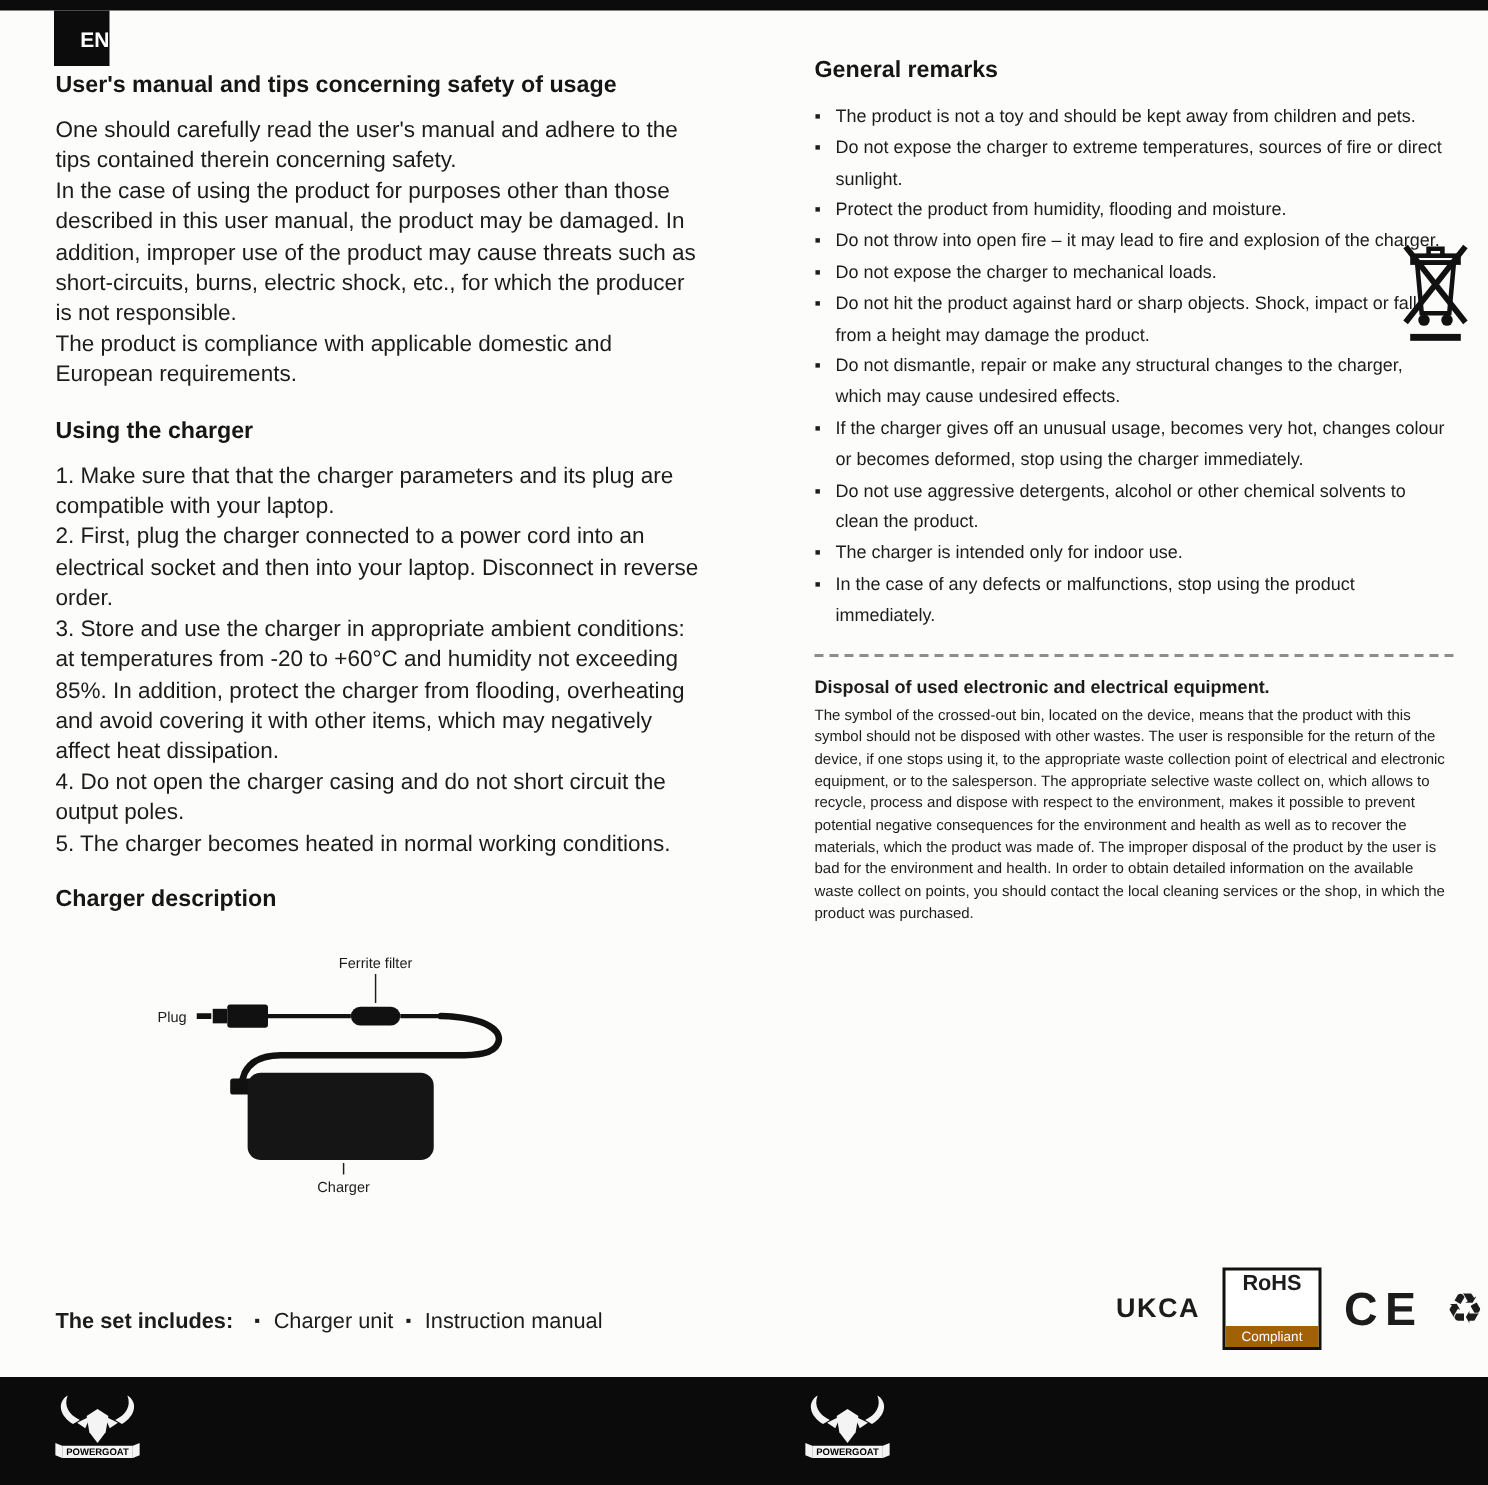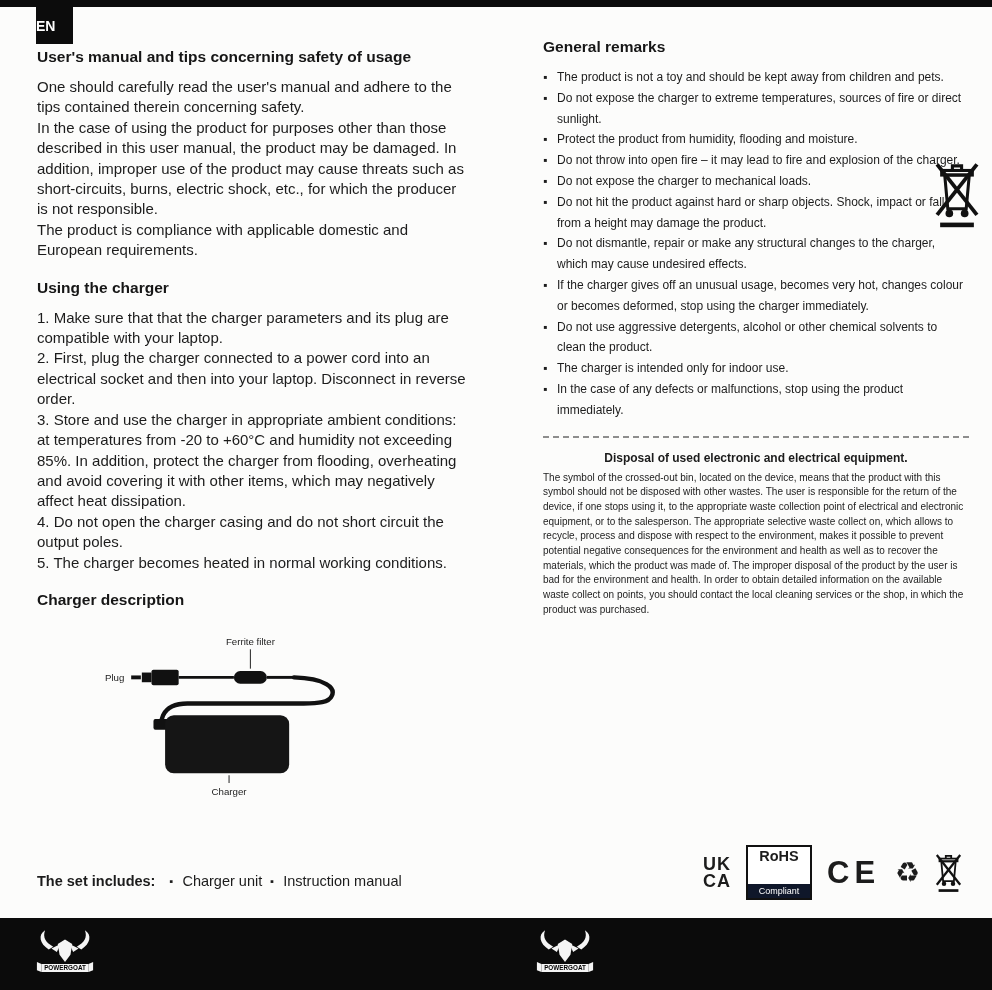--- a/index.html
+++ b/index.html
@@ -6,21 +6,21 @@
   .page {
     position:relative; width:992px; height:990px; margin:0 auto;
     background:#fcfcfb; color:#1c1c1c; overflow:hidden;
     font-family:"Liberation Sans", sans-serif;
   }
   .top-strip { position:absolute; top:0; left:0; width:100%; height:7px; background:#0c0c0c; }
 
   .en-badge {
     position:absolute; top:7px; left:36px; width:37px; height:37px; background:#0c0c0c;
     color:#fff; font-weight:bold; font-size:14px;
-    display:flex; align-items:center; justify-content:flex-start;
+    display:flex; align-items:center; justify-content:flex-end;
   }
 
   .col { position:absolute; }
   .col-left  { left:37px;  top:48px; width:432px; }
   .col-right { left:532px; top:38px; width:426px;margin-left:11px; }
 
   h2.section { font-size:15.5px; font-weight:700; margin:18px 0 11px; color:#161616; }
   h2.section.first { margin-top:0; }
 
   .body-text { font-size:15px; line-height:20.4px; margin:0; white-space:pre-line; }
@@ -29,35 +29,35 @@
   ul.remarks { list-style:none; margin:0; padding:0; }
   ul.remarks li {
     position:relative; padding-left:14px; font-size:12px; line-height:20.8px; margin:0;
   }
   ul.remarks li::before {
     content:"▪"; position:absolute; left:0; top:0; font-size:12px; line-height:20.8px;
   }
 
   .dashed-divider { border:0; border-top:2px dashed #8d8d8d; margin:15px 0 13px; width:100%; }
 
-  h3.disposal { font-size:12px; font-weight:700; margin:0 0 6px;text-align:center; }
+  h3.disposal { font-size:12px; font-weight:700; margin:0 0 6px; }
   .small-text { font-size:10px; line-height:14.7px; margin:0; }
 
   .diagram { margin:24px 0 0 68px; }
   .diagram svg text { font-family:"Liberation Sans", sans-serif; fill:#1c1c1c; }
 
   .set-line { position:absolute; left:37px; top:858px; font-size:14.5px;text-align:center; }
   .set-line .lbl { font-weight:700; margin-right:6px; }
   .set-line .sq { font-size:11px; margin:0 5px 0 4px; vertical-align:1px; }
 
   .marks { position:absolute; left:703px; top:845px; display:flex; align-items:center; gap:15px; }
-  .ukca { display:flex; flex-direction:column; font-weight:800; font-size:18px; line-height:17px; letter-spacing:1px; }
+  .ukca { display:flex; flex-direction:row; font-weight:800; font-size:18px; line-height:17px; letter-spacing:1px;margin-left:41px; }
   .rohs { width:62px; border:2px solid #111; text-align:center; background:#fff; }
   .rohs-top { display:block; font-weight:700; font-size:14.5px; padding:1px 0 20px; }
-  .rohs-bottom { display:block; background:#0f172a; color:#fff; font-size:9px; padding:2px 0; }
+  .rohs-bottom { display:block; background:#a16207; color:#fff; font-size:9px; padding:2px 0; }
   .ce { font-size:31px; font-weight:700; letter-spacing:5px; }
   .recycle { font-size:28px; line-height:1; }
 
   .weee-top { position:absolute; left:934px; top:152px; }
 
   .footer { position:absolute; left:0; bottom:0; width:100%; height:72px; background:#0b0b0b; }
   .goat { position:absolute; top:9px; }
   .goat-1 { left:36px; }
   .goat-2 { left:536px; }
   .goat svg text { font-family:"Liberation Sans", sans-serif; }

